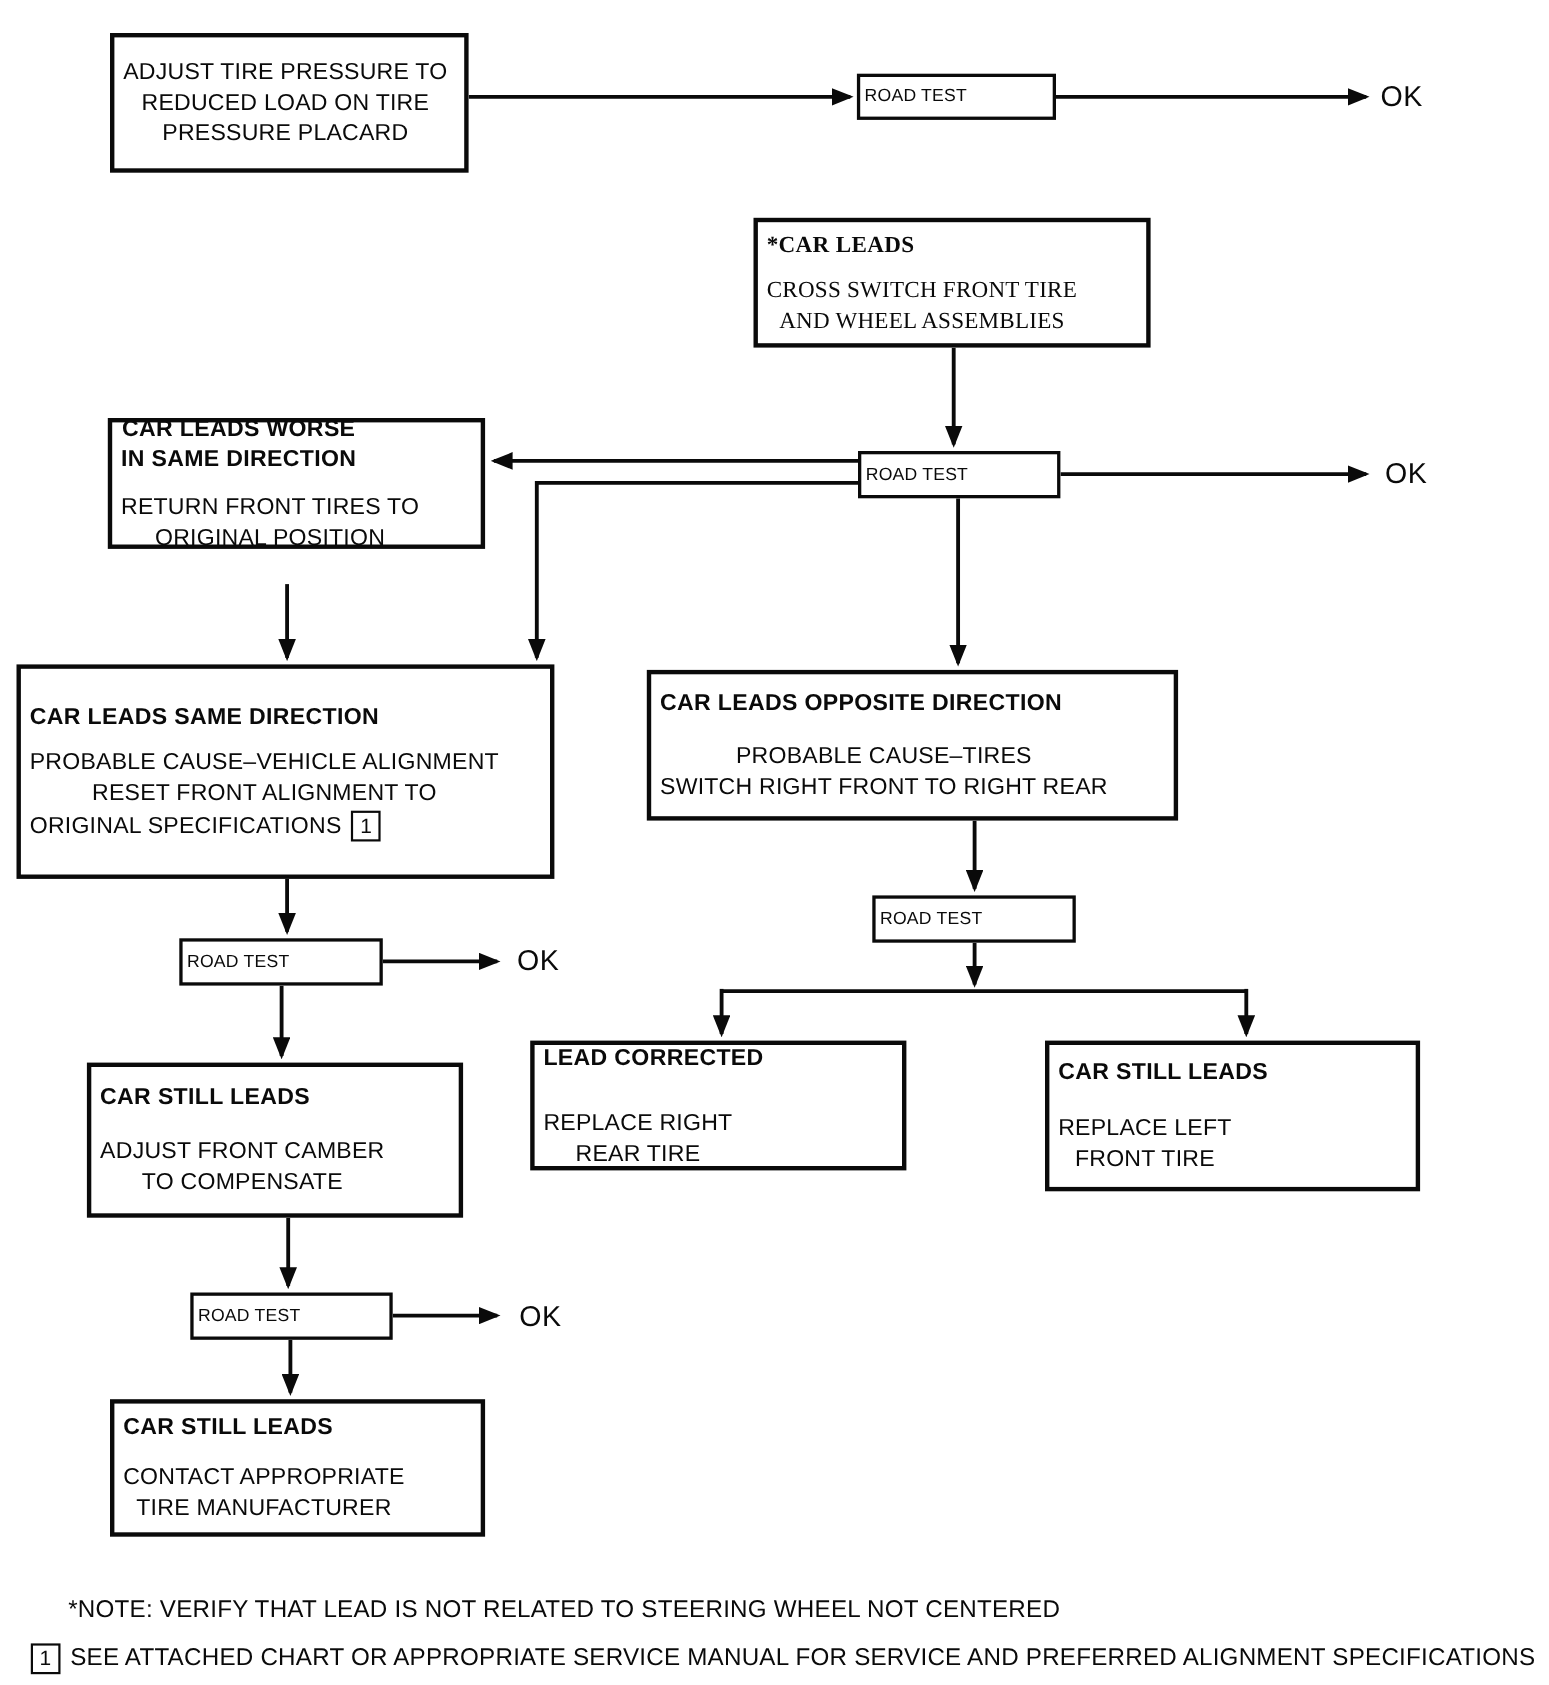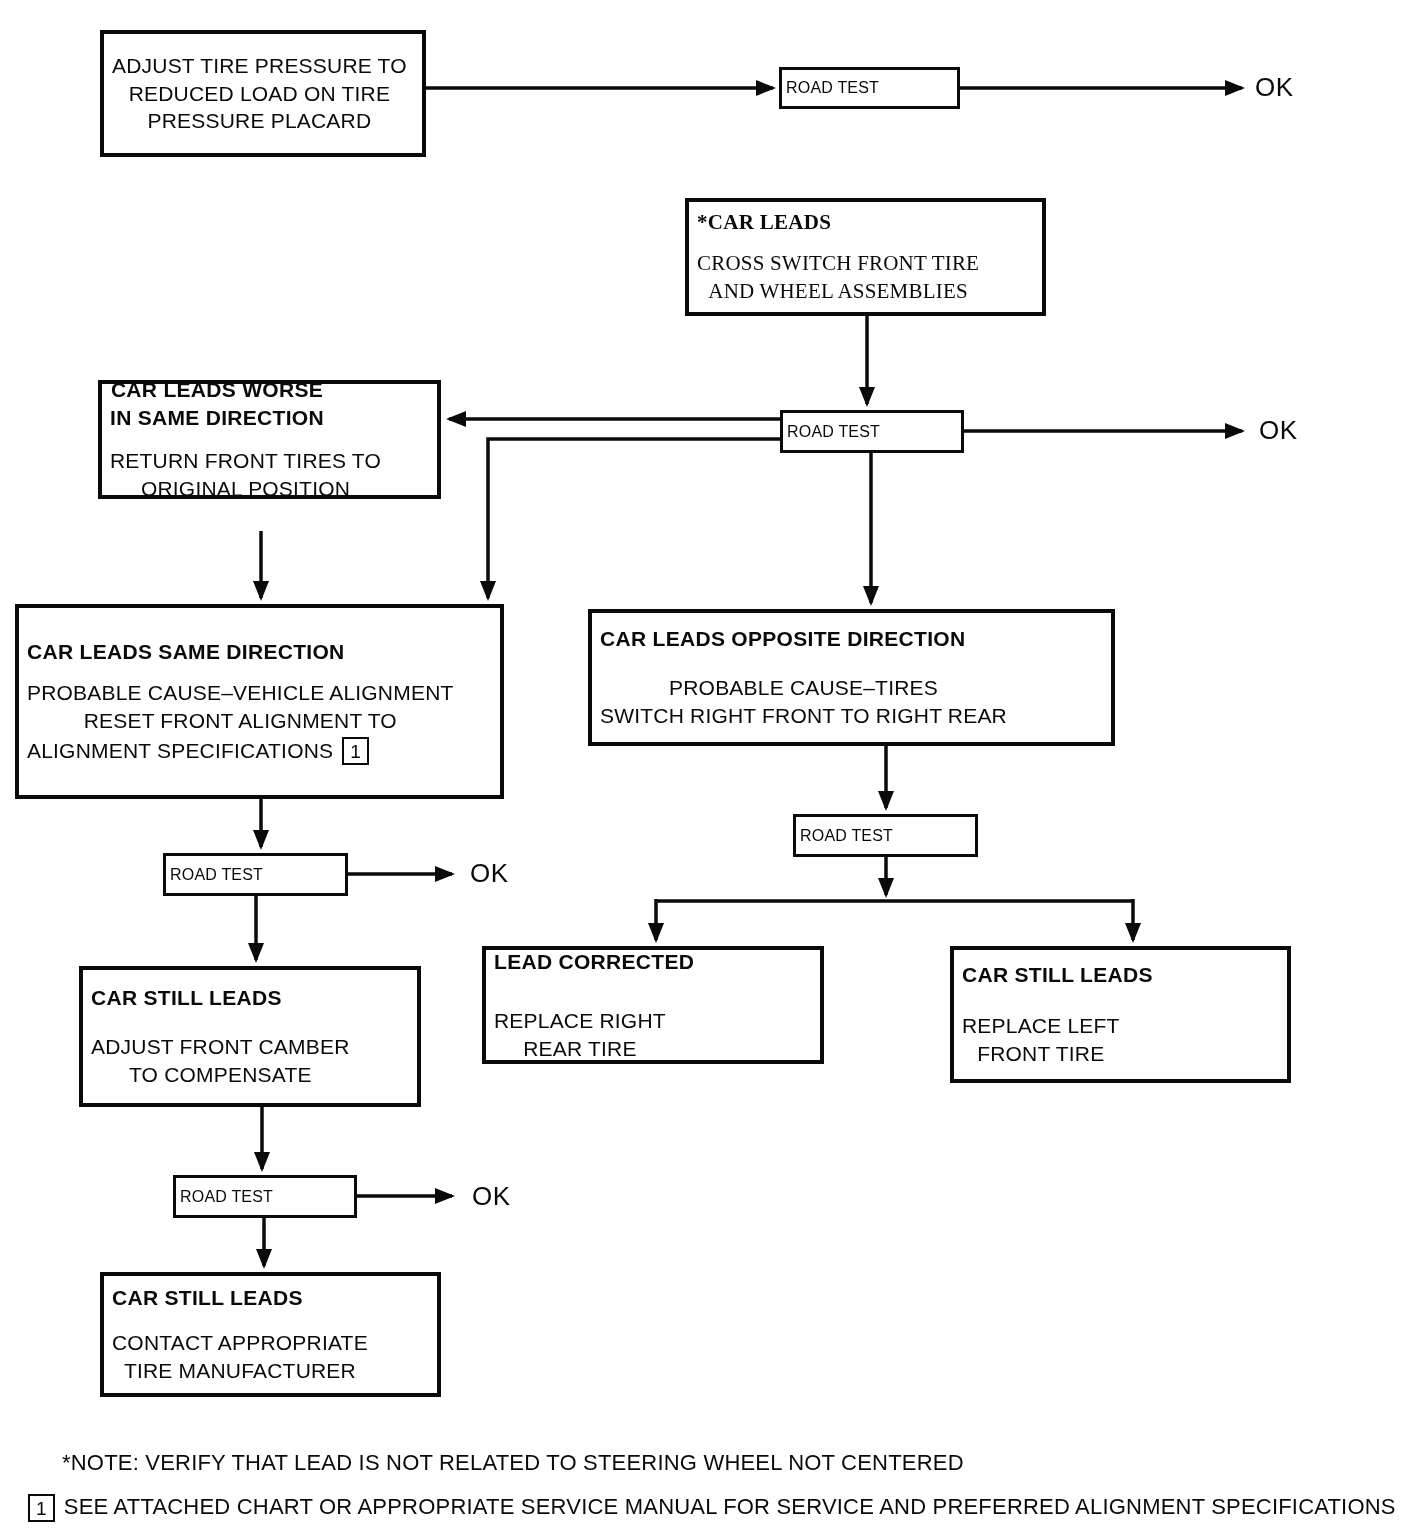--- a/index.html
+++ b/index.html
@@ -157,26 +157,26 @@
   <div class="node roadtest" style="left:780px; top:410px; width:184px; height:43px;">
     <div class="body">ROAD TEST</div>
   </div>
   <div class="ok-label" style="left:1259px; top:415px;">OK</div>
 
   <div class="node" style="left:15px; top:604px; width:489px; height:195px; gap:14px;">
     <div class="title">CAR LEADS SAME DIRECTION</div>
     <div class="body">PROBABLE CAUSE–VEHICLE ALIGNMENT
 RESET FRONT ALIGNMENT TO</div>
     <div class="lastline">
-      <span>ALIGNMENT SPECIFICATIONS</span>
+      <span>ORIGINAL SPECIFICATIONS</span>
       <span class="refbox">1</span>
     </div>
   </div>
 
-  <div class="node" style="left:588px; top:609px; width:527px; height:137px; gap:22px;">
+  <div class="node" style="left:588px; top:609px; width:483px; height:137px; gap:22px;">
     <div class="title">CAR LEADS OPPOSITE DIRECTION</div>
     <div class="body">PROBABLE CAUSE–TIRES
 SWITCH RIGHT FRONT TO RIGHT REAR</div>
   </div>
 
   <div class="node roadtest" style="left:163px; top:853px; width:185px; height:43px;">
     <div class="body">ROAD TEST</div>
   </div>
   <div class="ok-label" style="left:470px; top:858px;">OK</div>
 

